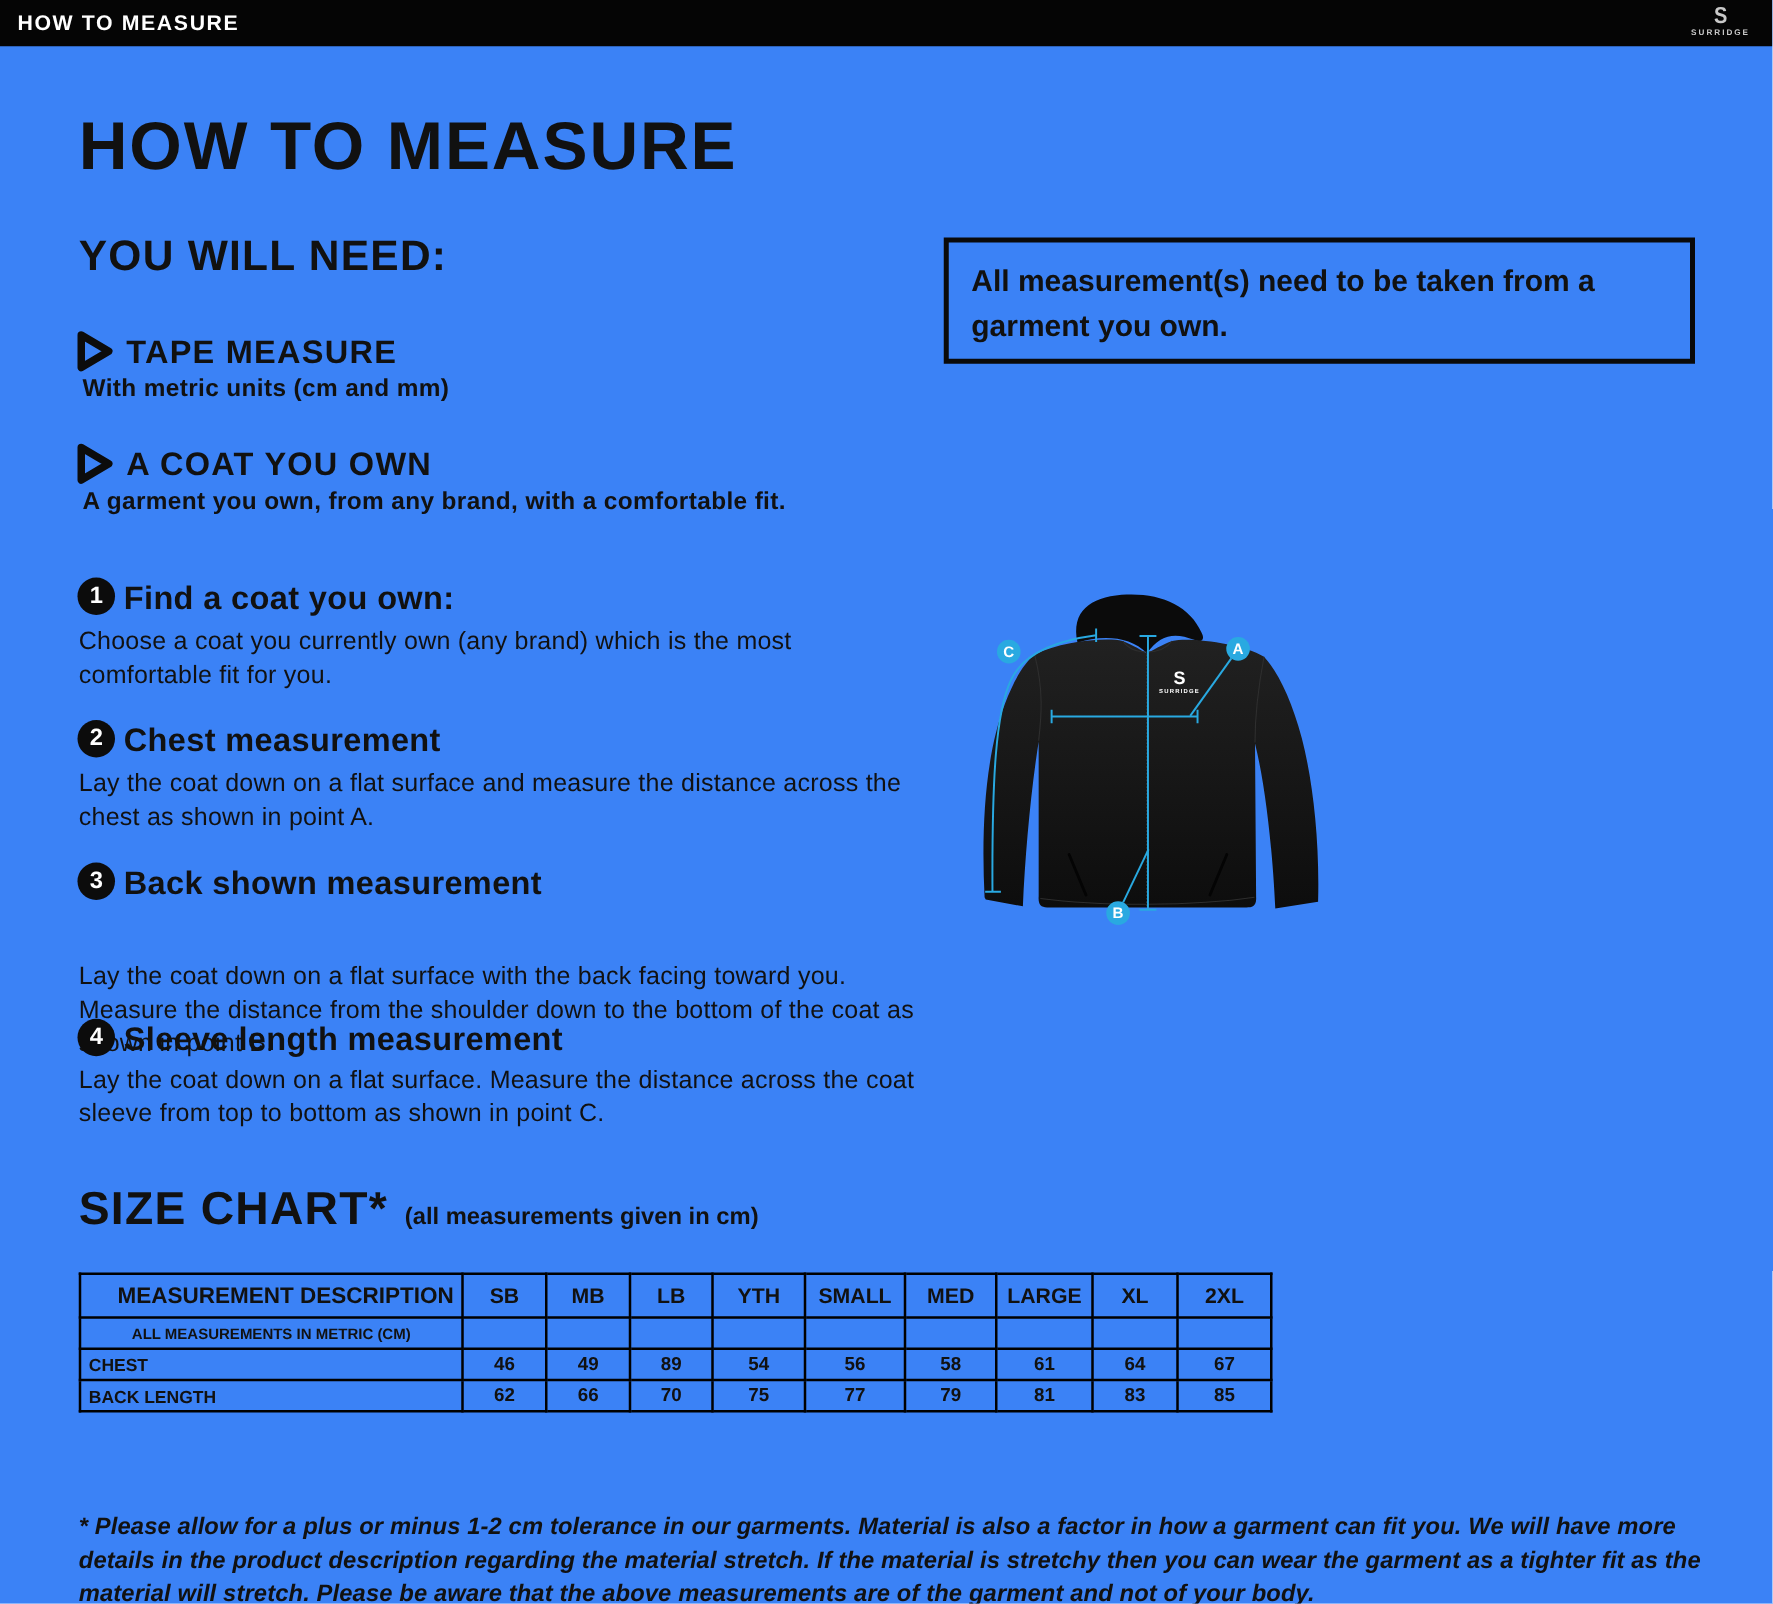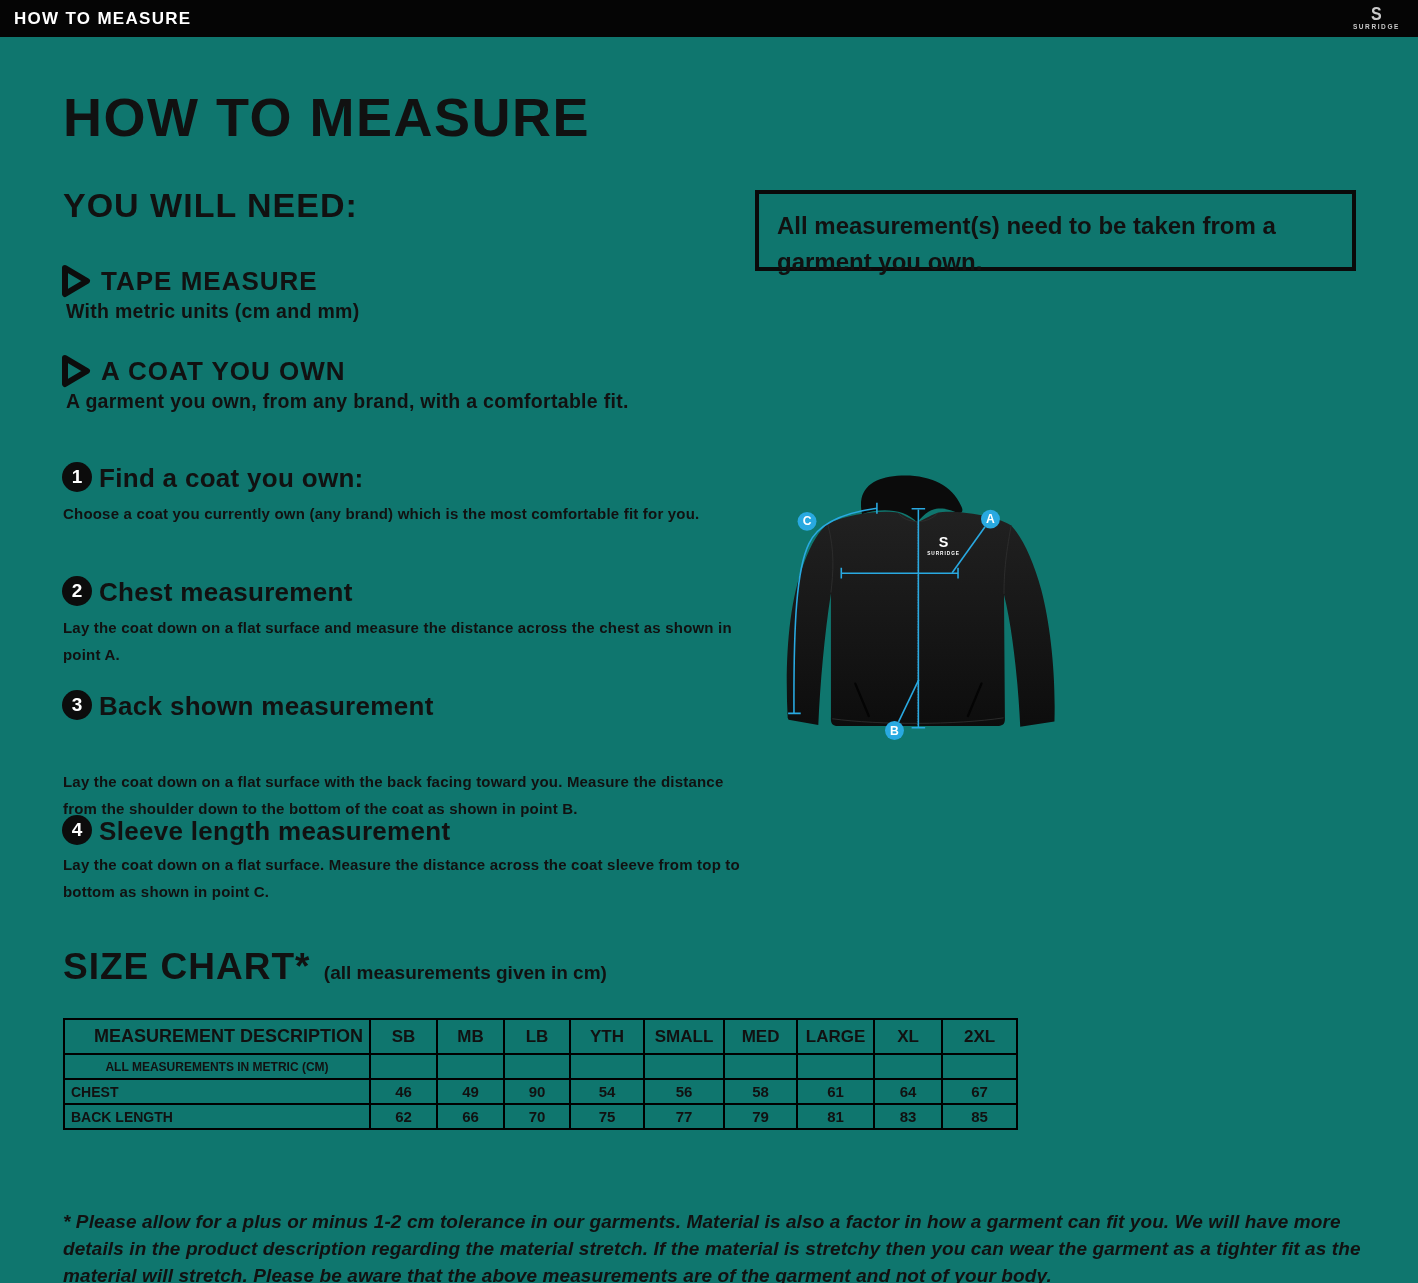--- a/index.html
+++ b/index.html
@@ -1,16 +1,16 @@
 <!DOCTYPE html>
 <html><head>
 <meta charset="utf-8">
 <style>
   html,body{margin:0;padding:0;background:#fff;}
-  .page{position:relative;width:1418px;height:1283px;background:#0f766e;overflow:hidden;
+  .page{position:relative;width:1418px;height:1283px;background:#3b82f6;overflow:hidden;
         font-family:"Liberation Sans",sans-serif;color:#111;}
   .abs{position:absolute;}
 
   
   .topbar{position:absolute;left:0;top:0;width:1418px;height:37px;background:#050505;
           display:flex;align-items:center;justify-content:space-between;}
   .topbar-title{margin-left:14px;color:#fff;font-size:17px;font-weight:bold;letter-spacing:1.3px;}
   .topbar-logo{margin-right:18px;display:flex;flex-direction:column;align-items:center;color:#c9c9c9;line-height:1;}
   .topbar-logo .s{font-size:16px;font-weight:bold;transform:scaleY(1.15);}
   .topbar-logo .w{font-size:6.5px;font-weight:bold;letter-spacing:1.6px;margin-top:2px;}
@@ -18,23 +18,23 @@
   .h1{position:absolute;left:63px;top:86px;font-size:54px;font-weight:bold;letter-spacing:1.5px;white-space:nowrap;}
   .h2{position:absolute;left:63px;top:186px;font-size:34px;font-weight:bold;letter-spacing:1px;white-space:nowrap;}
 
   .need-title{position:absolute;font-size:26px;font-weight:bold;letter-spacing:1px;white-space:nowrap;}
   .need-desc{position:absolute;font-size:19.5px;font-weight:bold;letter-spacing:.3px;white-space:nowrap;}
   .tri{position:absolute;width:30px;height:34px;}
 
   .step-num{position:absolute;width:30px;height:30px;border-radius:50%;background:#0c0c0c;color:#fff;
             font-size:19px;font-weight:bold;display:flex;align-items:center;justify-content:center;}
   .step-title{position:absolute;font-size:26px;font-weight:bold;letter-spacing:.3px;white-space:nowrap;}
-  .step-desc{position:absolute;font-size:15px;font-weight:bold;line-height:27px;width:680px;letter-spacing:.2px;}
-
-  .notice{position:absolute;left:755px;top:190px;width:601px;height:81px;box-sizing:border-box;
+  .step-desc{position:absolute;font-size:20px;font-weight:normal;line-height:27px;width:680px;letter-spacing:.2px;}
+
+  .notice{position:absolute;left:755px;top:190px;width:601px;height:101px;box-sizing:border-box;
           border:4px solid #0a0a0a;padding:14px 18px;font-size:24px;font-weight:bold;line-height:36px;}
 
   .sizechart-h{position:absolute;left:63px;top:946px;white-space:nowrap;}
   .sizechart-h .big{font-size:37px;font-weight:bold;letter-spacing:1px;}
   .sizechart-h .small{font-size:19px;font-weight:bold;margin-left:9px;}
 
   table.sizes{position:absolute;left:63px;top:1018px;border-collapse:collapse;table-layout:fixed;}
   table.sizes td,table.sizes th{border:2px solid #000;padding:0 6px;font-weight:bold;overflow:hidden;white-space:nowrap;}
   table.sizes th{font-size:17px;height:33px;text-align:center;}
   table.sizes th.first{text-align:left;font-size:18px;padding-left:29px;}
@@ -189,21 +189,21 @@
       <td></td>
           <td></td>
       <td></td>
           <td></td>
       <td></td>
     </tr>
     <tr>
       <td class="label">CHEST</td>
       <td>46</td>
       <td>49</td>
-      <td>90</td>
+      <td>89</td>
       <td>54</td>
       <td>56</td>
       <td>58</td>
       <td>61</td>
       <td>64</td>
       <td>67</td>
     </tr>
     <tr>
       <td class="label">BACK LENGTH</td>
       <td>62</td>

